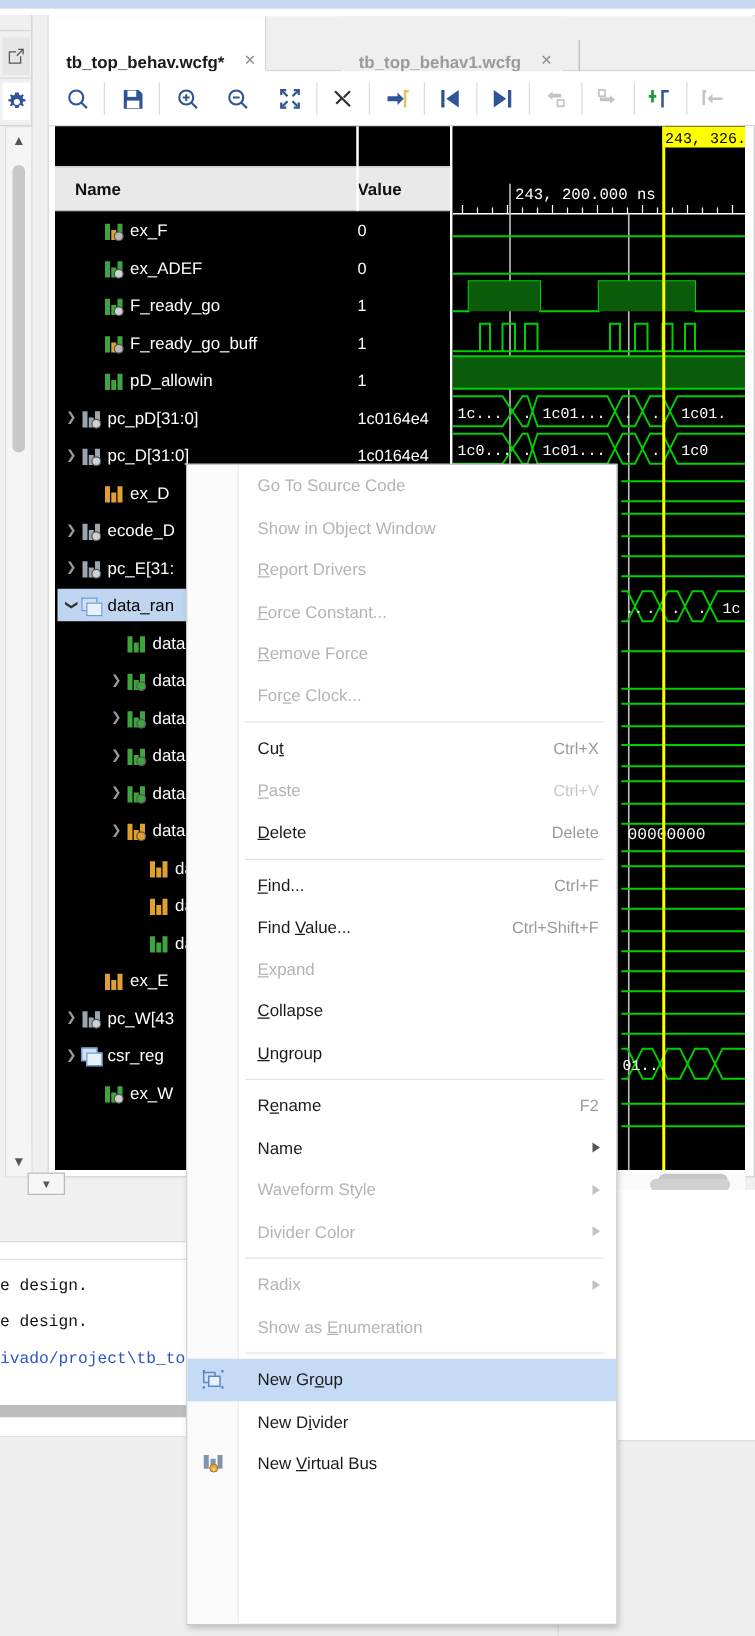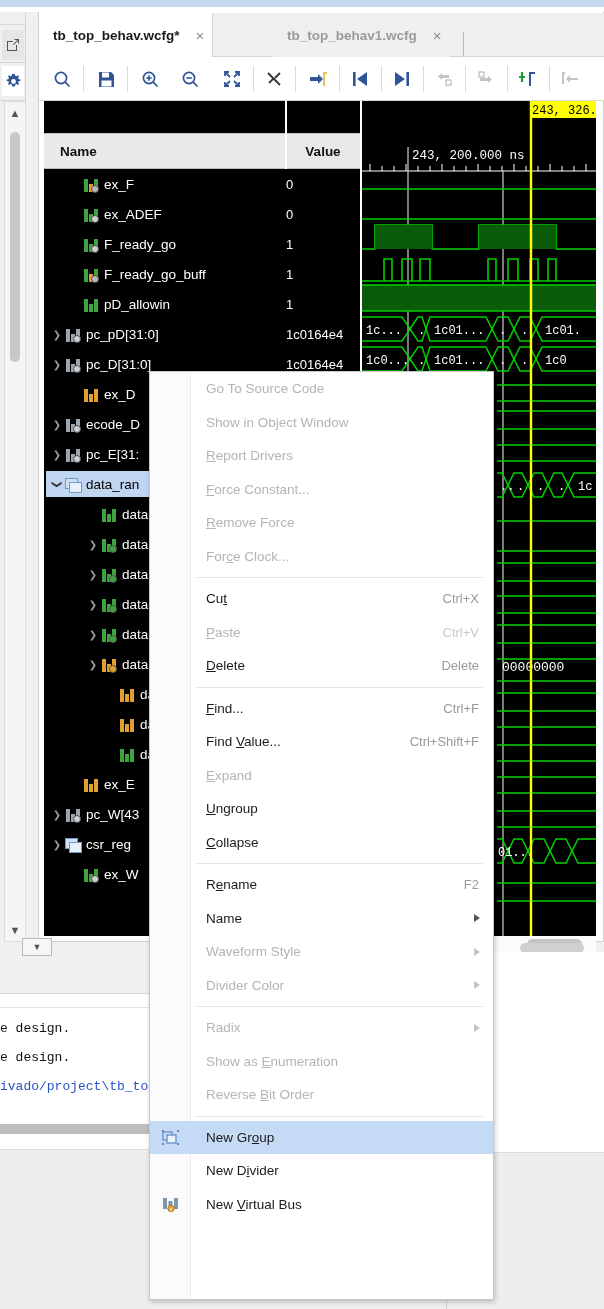--- a/index.html
+++ b/index.html
@@ -25,40 +25,40 @@
   .rail-btn.b { top:54px; background:#ffffff; }
   .rail-sep { position:absolute; left:0; width:26px; height:1px; background:#d6d6d6; }
 
   
   .wavepanel { position:absolute; left:38px; top:12px; width:566px; height:930px;
                background:#ffffff; border:1px solid #cfcfcf; border-top:none; }
 
   
   .tabbar { position:absolute; left:39px; top:13px; width:565px; height:44px;
             background:#efefef; border-bottom:1px solid #d5d5d5; }
-  .tab { position:absolute; top:0px; height:44px; display:flex; align-items:center;
+  .tab { position:absolute; top:0px; height:44px; display:flex; align-items:flex-end;
          padding:0 8px 0 14px; font-size:13.5px; }
   .tab.active { left:0px; background:#ffffff; font-weight:bold; color:#1a1a1a;
                 border-right:1px solid #d5d5d5; }
   .tab.inactive { left:234px; background:#efefef; color:#9b9b9b; font-weight:bold; }
   .tab .x { margin-left:16px; color:#8a8a8a; font-size:15px; font-weight:normal; cursor:pointer;}
   .tabcaret { position:absolute; left:424px; top:19px; width:1px; height:26px; background:#bbb; }
 
   
   .toolbar { position:absolute; left:39px; top:57px; width:565px; height:44px;
              background:#ffffff; border-bottom:1px solid #d9d9d9; }
   .tb { position:absolute; top:5px; width:34px; height:34px; display:flex;
         align-items:center; justify-content:center; }
   .tbsep { position:absolute; top:9px; width:1px; height:26px; background:#dcdcdc; }
   .hdrblack { position:absolute; left:44px; top:101px; width:316px; height:32px; background:#000; }
   .hdrrow { position:absolute; top:133px; height:36px; background:#e9e9e9;
             border-top:1px solid #c6c6c6; border-bottom:1px solid #b9b9b9;
             display:flex; align-items:center; font-size:13.5px; font-weight:bold; color:#111; }
   .hdrname { left:44px; width:242px; padding-left:16px; border-right:1px solid #c0c0c0;}
-  .hdrval  { left:286px; width:74px; justify-content:center; }
+  .hdrval  { left:286px; width:74px; justify-content:flex-start; }
 
   .treebody { position:absolute; left:44px; top:169px; width:316px; height:767px;
               background:#000; overflow:hidden; }
   .trow { position:relative; height:30px; display:flex; align-items:center; color:#ffffff;
           font-size:13.5px; }
   .trow .twist { width:14px; text-align:center; color:#9a9a9a; font-size:10px; flex:none; }
   .trow .sicon { width:17px; height:15px; flex:none; margin-right:5px; position:relative; }
   .trow .lbl { white-space:nowrap; }
   .trow .val { position:absolute; left:242px; color:#ffffff; font-size:13px; }
   .trow.sel .selbg { position:absolute; left:0; top:2px; height:26px; background:#bfd5f0; }
@@ -810,24 +810,24 @@
           <span class="short">Ctrl+F</span>
         </div>
         <div class="mi">
           <span>Find <span class="acc">V</span>alue...</span>
           <span class="short">Ctrl+Shift+F</span>
         </div>
         <div class="mi dis">
           <span><span class="acc">E</span>xpand</span>
         </div>
         <div class="mi">
+          <span><span class="acc">C</span>ollapse</span>
+        </div>
+        <div class="mi">
           <span><span class="acc">U</span>ngroup</span>
-        </div>
-        <div class="mi">
-          <span><span class="acc">C</span>ollapse</span>
         </div>
         <div class="msep"></div>
         <div class="mi">
           <span>R<span class="acc">e</span>name</span>
           <span class="short">F2</span>
         </div>
         <div class="mi">
           <span>Name</span>
           <span class="arrow"></span>
         </div>
@@ -839,23 +839,20 @@
           <span>Divider Color</span>
           <span class="arrow"></span>
         </div>
         <div class="msep"></div>
         <div class="mi dis">
           <span>Radix</span>
           <span class="arrow"></span>
         </div>
         <div class="mi dis">
           <span>Show as <span class="acc">E</span>numeration</span>
-        </div>
-        <div class="mi dis">
-          <span>Reverse <span class="acc">B</span>it Order</span>
         </div>
         <div class="msep"></div>
         <div class="mi hl">
           <span class="micon"><svg width="17" height="15" viewBox="0 0 17 15">
               <rect x="1" y="2" width="9" height="8" fill="#cfe0f2" stroke="#5b87c4" stroke-width="1.2"></rect>
               <rect x="5" y="5" width="9" height="8" fill="#e9f1fa" stroke="#5b87c4" stroke-width="1.2"></rect>
               <rect x="0" y="0" width="2" height="2" fill="#5b87c4"></rect>
               <rect x="15" y="0" width="2" height="2" fill="#5b87c4"></rect>
               <rect x="0" y="13" width="2" height="2" fill="#5b87c4"></rect>
               <rect x="15" y="13" width="2" height="2" fill="#5b87c4"></rect>

